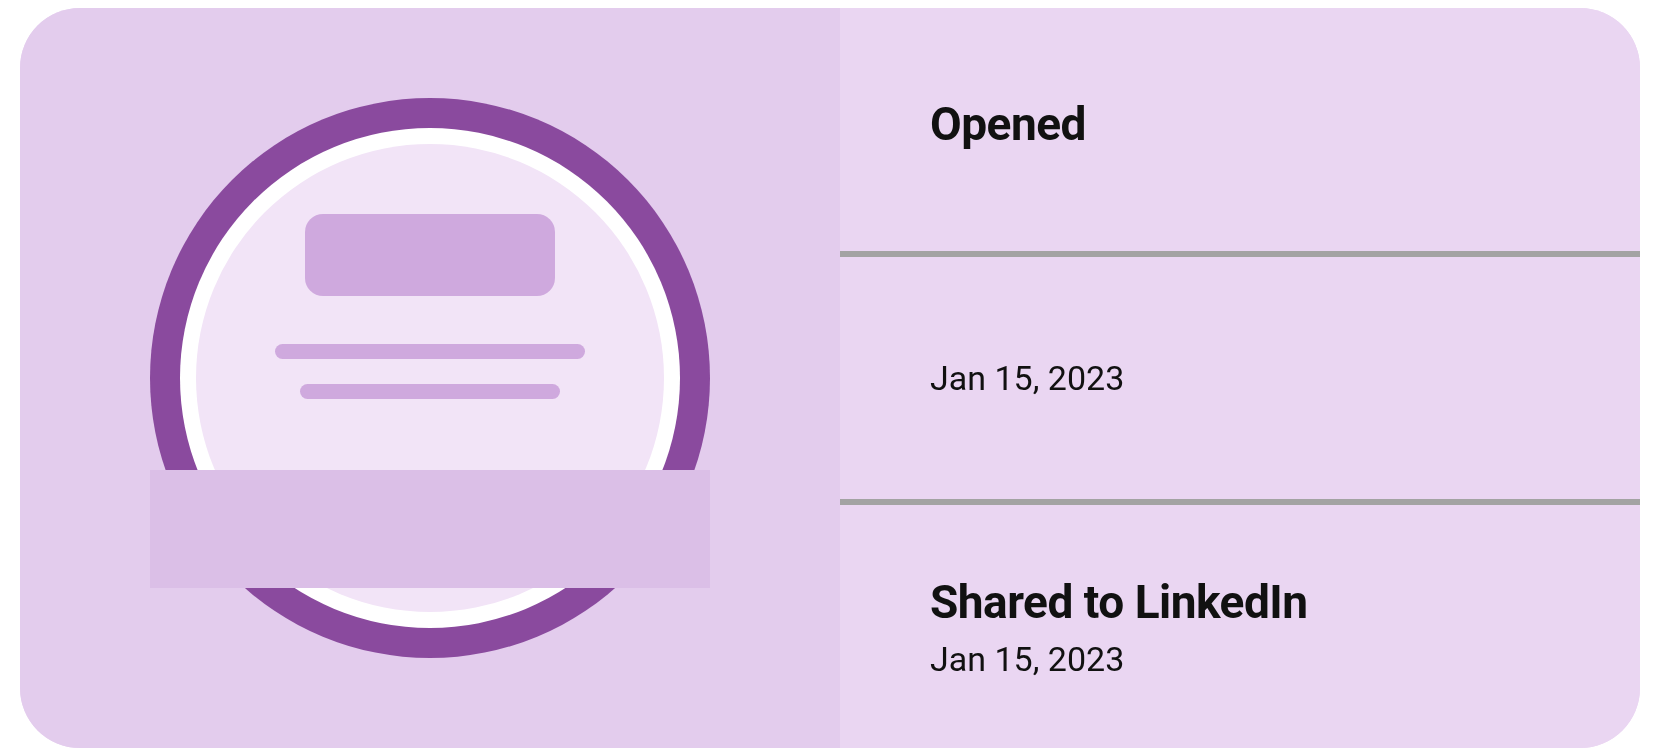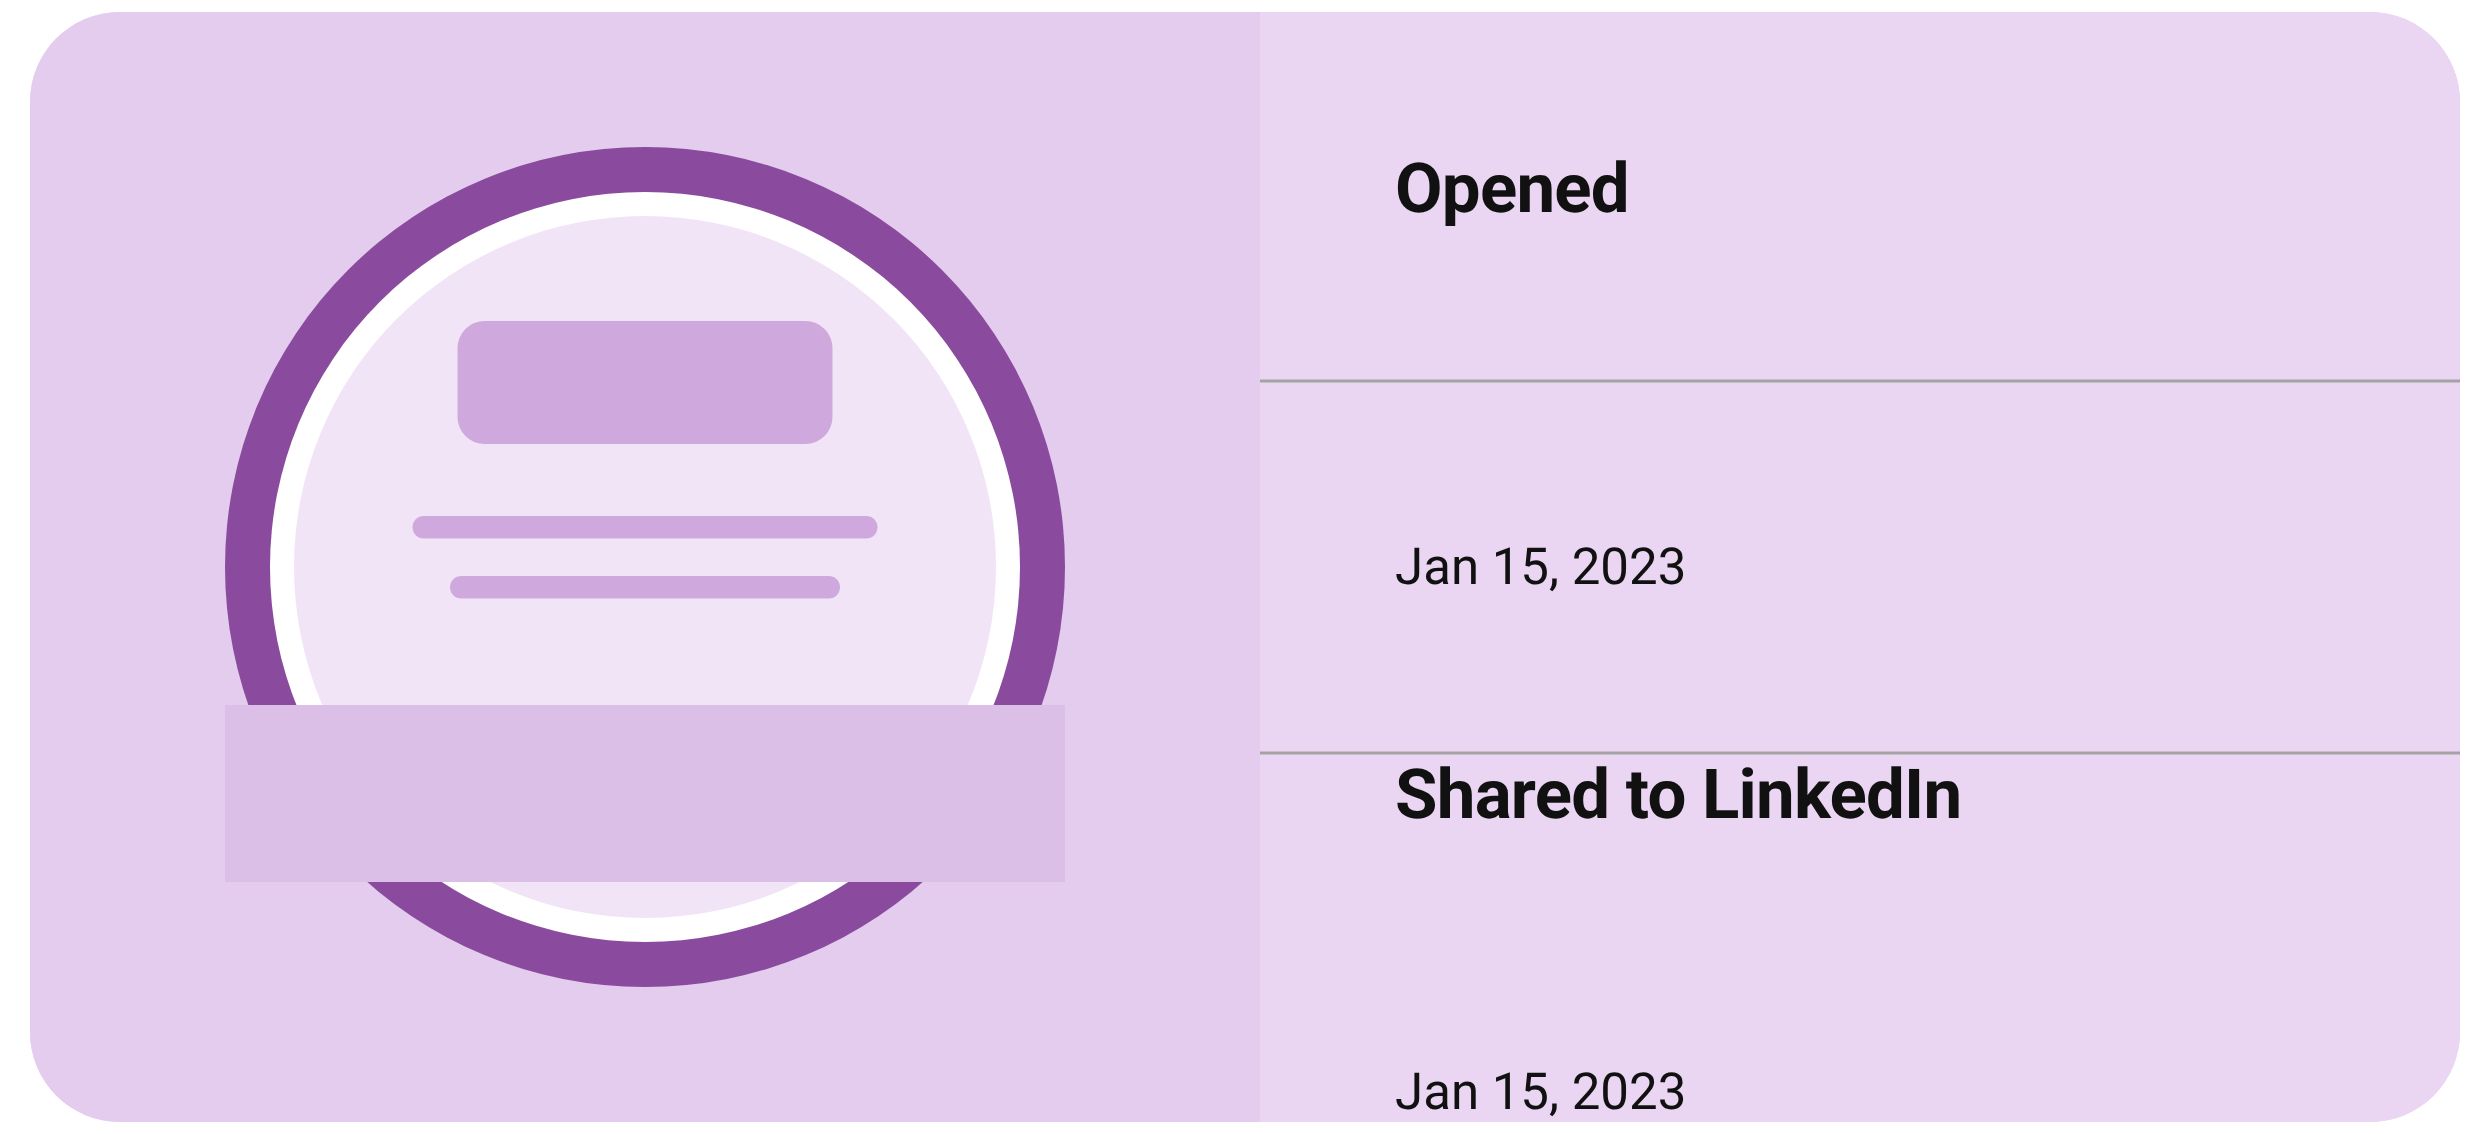--- a/index.html
+++ b/index.html
@@ -102,25 +102,24 @@
       display: flex;
       flex-direction: column;
       background: #ead6f2;
     }
     .activity-item {
       flex: 1;
       padding: 0 90px;
       display: flex;
       flex-direction: column;
       justify-content: center;
-      border-bottom: 2px solid #a3a3a3;
+      border-bottom: 6px solid #a3a3a3;
     }
     .activity-item:last-child {
       border-bottom: none;
-      justify-content: space-between;
     }
     .activity-title {
       font-size: 46px;
       font-weight: 700;
       color: #111;
       margin-bottom: 10px;
       letter-spacing: -0.5px;
     }
     .activity-date {
       font-size: 34px;

